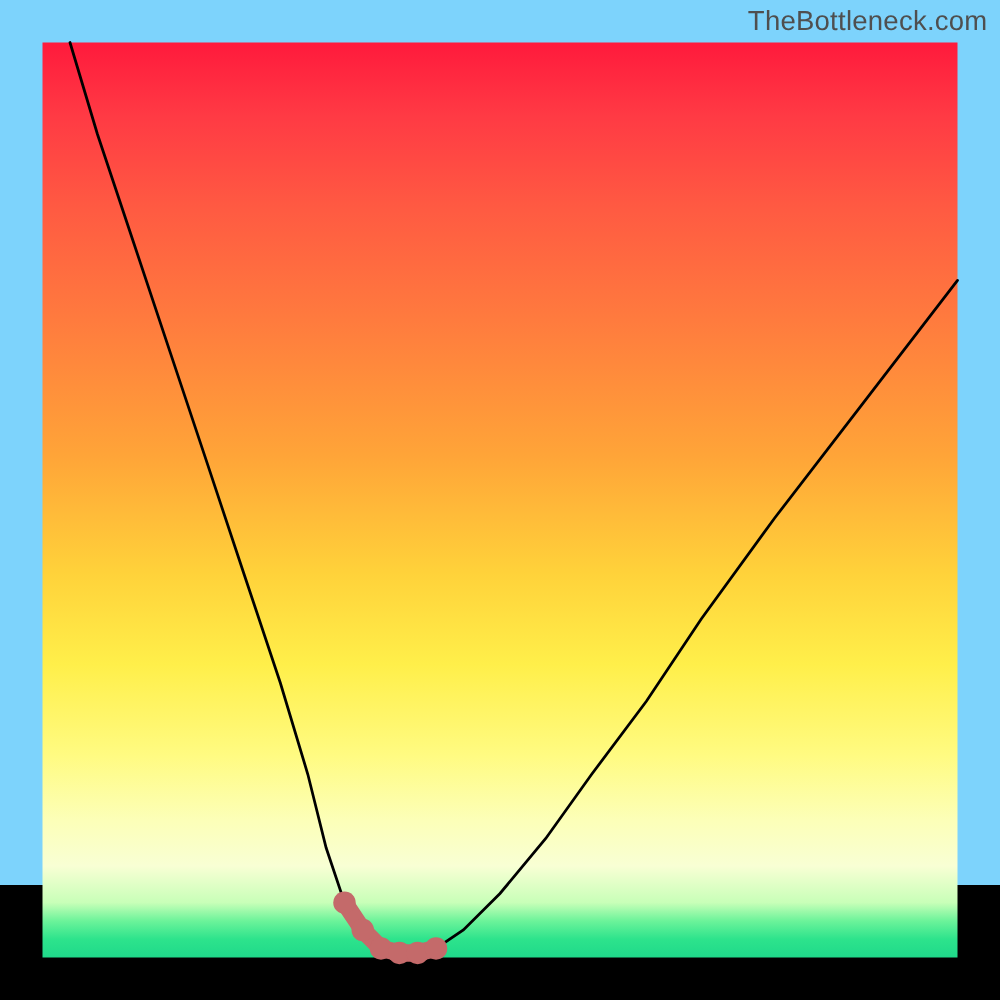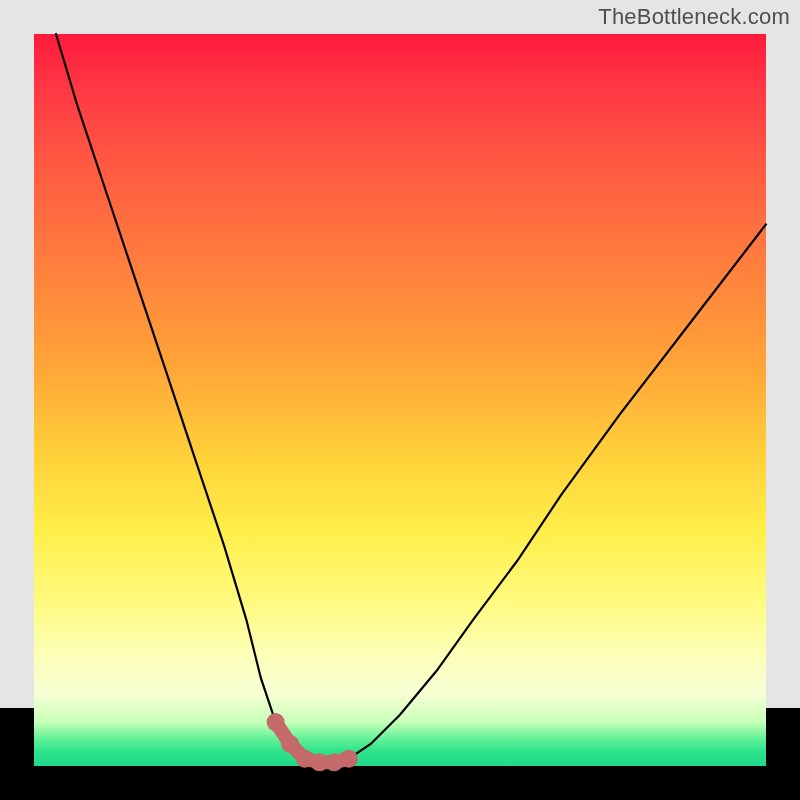--- a/index.html
+++ b/index.html
@@ -10,21 +10,21 @@
     background: #000;
     font-family: Arial, Helvetica, sans-serif;
     overflow: hidden;
   }
   .frame {
     position: absolute;
     left: 0;
     top: 0;
     width: 800px;
     height: 708px;
-    background: #e5e5e5;
+    background: #7dd3fc;
   }
   .plot-area {
     position: absolute;
     left: 34px;
     top: 34px;
     width: 732px;
     height: 732px;
     
     background: linear-gradient(
       to bottom,

